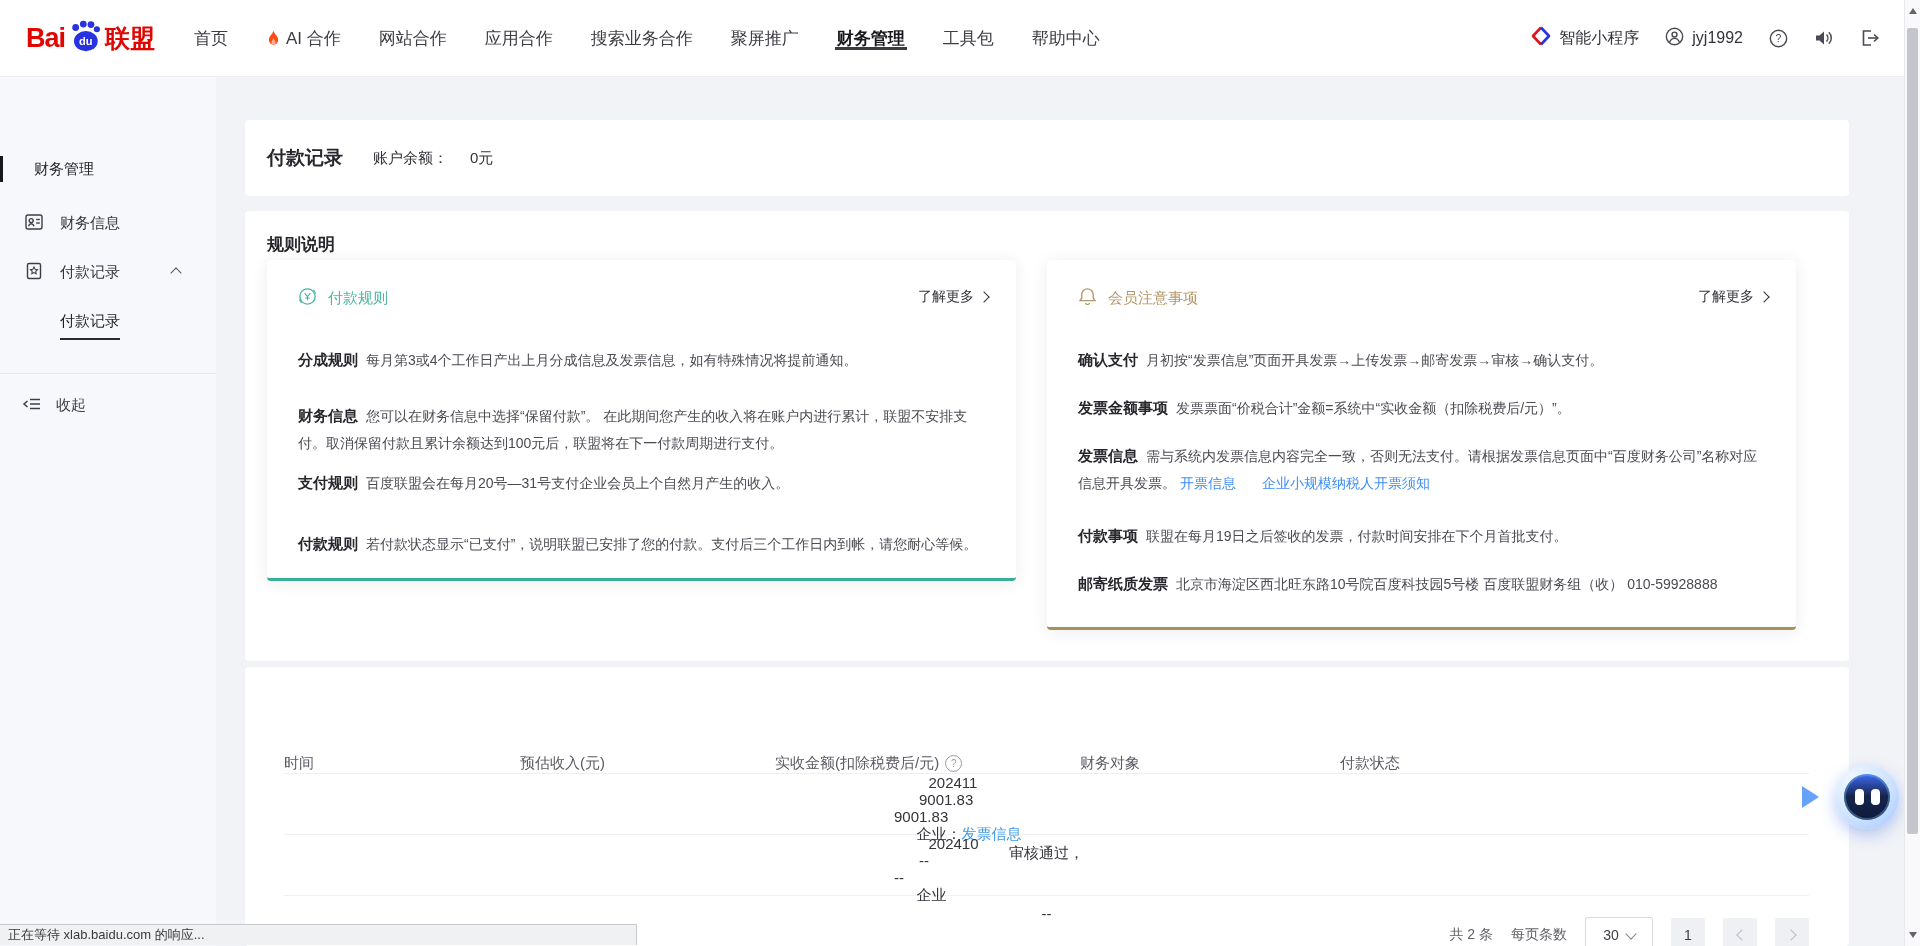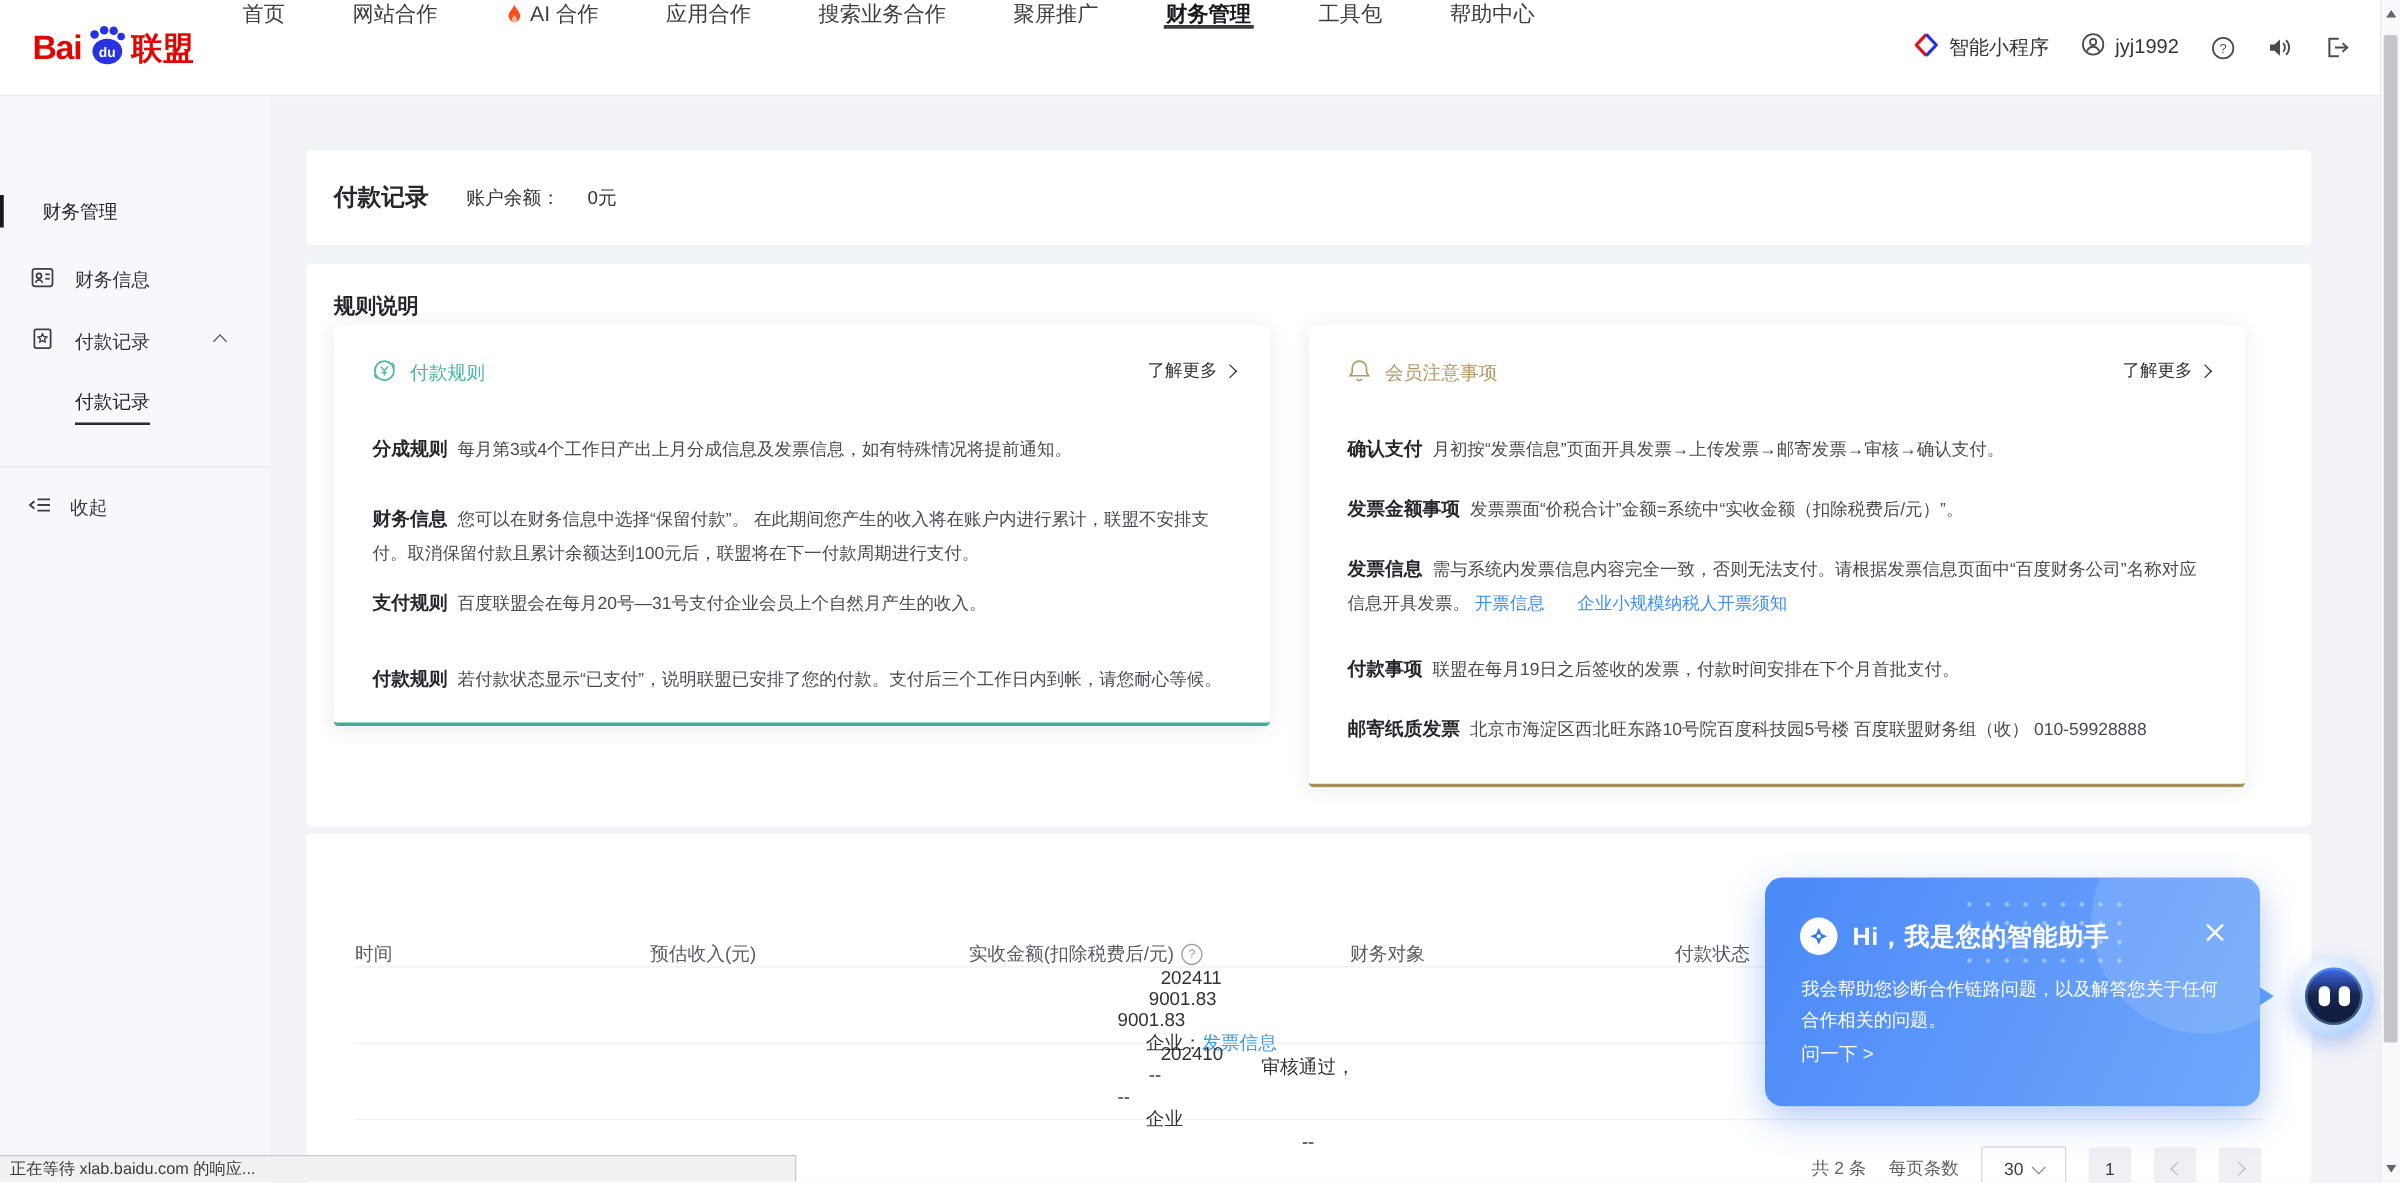--- a/index.html
+++ b/index.html
@@ -5,21 +5,21 @@
   html,body{margin:0;padding:0;}
   .app{position:relative;width:1920px;height:946px;background:#f2f3f7;overflow:hidden;
        font-family:"Liberation Sans","DejaVu Sans",sans-serif;color:#333;}
   
   .topbar{position:absolute;left:0;top:0;width:1920px;height:76px;background:#fff;
           border-bottom:1px solid #ebedf0;display:flex;align-items:center;z-index:5;}
   .logo{display:flex;align-items:center;margin-left:26px;cursor:pointer;}
   .logo-bai{color:#e10601;font-weight:bold;font-size:27px;letter-spacing:-1px;}
   .logo-paw{margin:0 2px;}
   .logo-lm{color:#e10601;font-weight:bold;font-size:25px;}
-  .nav{display:flex;margin-left:20px;height:76px;align-items:flex-start;gap:16px;}
+  .nav{display:flex;margin-left:20px;height:76px;align-items:center;}
   .nav-item{position:relative;display:flex;align-items:center;padding:0 19px;font-size:17px;
             color:#3d3d45;cursor:pointer;white-space:nowrap;}
   .nav-item.active{color:#17171c;font-weight:bold;}
   .nav-item.active::after{content:"";position:absolute;left:17px;right:17px;bottom:0;height:3px;background:#3a3a40;}
   .flame{margin-right:5px;display:inline-flex;}
   .top-right{position:absolute;right:40px;top:0;height:76px;display:flex;align-items:center;gap:26px;}
   .tr-group{display:flex;align-items:center;gap:8px;font-size:16px;color:#33333a;cursor:pointer;}
   .icon-btn{display:inline-flex;align-items:center;justify-content:center;cursor:pointer;}
   
   .sidebar{position:absolute;left:0;top:76px;width:216px;height:870px;background:#f7f8fb;}
@@ -136,31 +136,31 @@
           <text x="21" y="31" text-anchor="middle" font-size="13" font-weight="bold" fill="#ffffff" font-family="Liberation Sans, sans-serif">du</text>
         </svg>
       </span>
       <span class="logo-lm">联盟</span>
     </div>
     <div class="nav">
       <div class="nav-item">
           <span>首页</span>
         </div>
       <div class="nav-item">
-          <span>网站合作</span>
-        </div>
-      <div class="nav-item">
         <span class="flame">
           <svg width="15" height="19" viewBox="0 0 16 20">
               <path d="M8 0 C8.6 4.4 3 6.8 3 11.4 a5 5.2 0 0 0 10 0 C13 6.8 7.4 4.4 8 0 Z" fill="#ff4d1a"></path>
               <path d="M8 9 c.3 2.4 -2.2 3.2 -2.2 5.2 a2.2 2.3 0 0 0 4.4 0 C10.2 12.2 7.7 11.4 8 9 Z" fill="#ffb199"></path>
             </svg>
         </span>
         <span>AI 合作</span>
       </div>
+      <div class="nav-item">
+          <span>网站合作</span>
+        </div>
       <div class="nav-item">
           <span>应用合作</span>
         </div>
       <div class="nav-item">
           <span>搜索业务合作</span>
         </div>
       <div class="nav-item">
           <span>聚屏推广</span>
         </div>
       <div class="nav-item active">
@@ -383,35 +383,20 @@
       <div class="pg-btn">1</div>
       <div class="pg-btn arrow">
           <span class="chev left" style="margin-left:3px;"></span>
         </div>
       <div class="pg-btn arrow">
           <span class="chev right" style="margin-right:3px;"></span>
         </div>
     </div>
   </div>
 
-  <div class="assistant-pop">
-    <div class="pop-head">
-      <span class="pop-icon">
-        <svg width="18" height="18" viewBox="0 0 20 20">
-            <circle cx="10" cy="10" r="9" fill="#ffffff"></circle>
-            <path d="M10 2.5 L12.3 7.7 L17.5 10 L12.3 12.3 L10 17.5 L7.7 12.3 L2.5 10 L7.7 7.7 Z" fill="#2d77f6"></path>
-            <circle cx="10" cy="10" r="1.8" fill="#ffffff"></circle>
-          </svg>
-      </span>
-      <span class="pop-title">Hi，我是您的智能助手</span>
-    </div>
-    <span class="pop-close"></span>
-    <div class="pop-body">我会帮助您诊断合作链路问题，以及解答您关于任何合作相关的问题。</div>
-    <div class="pop-cta">问一下 &gt;</div>
-  </div>
   <div class="pop-arrow"></div>
 
   <div class="robot">
     <div class="robot-face">
       <span class="eye"></span>
       <span class="eye"></span>
     </div>
   </div>
 
   <div class="status-bar">

